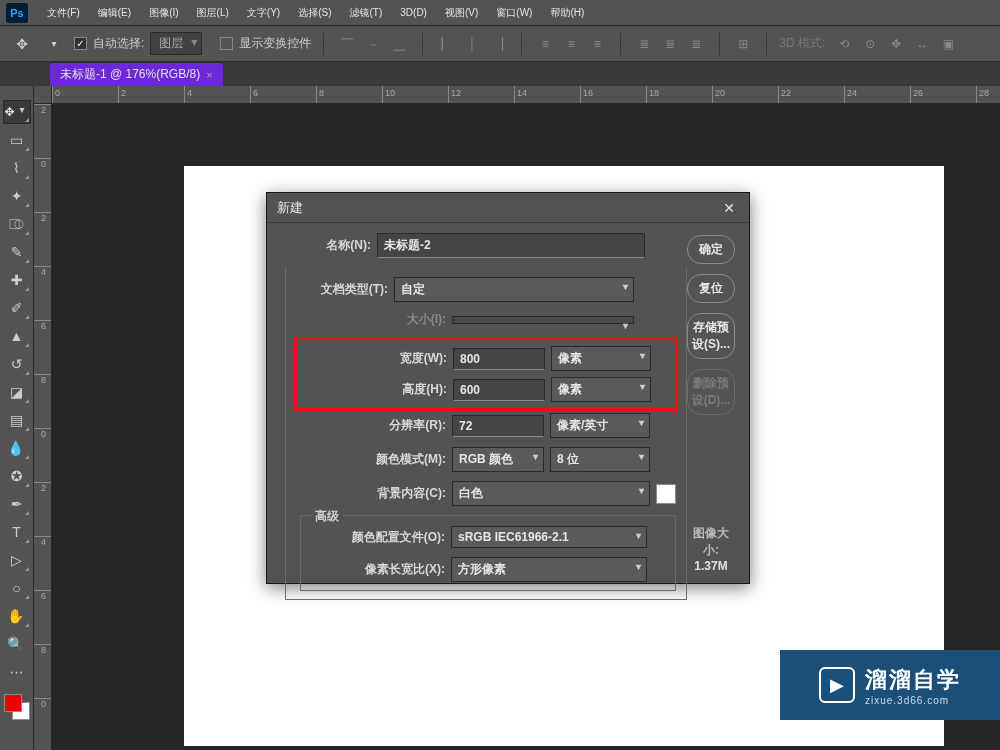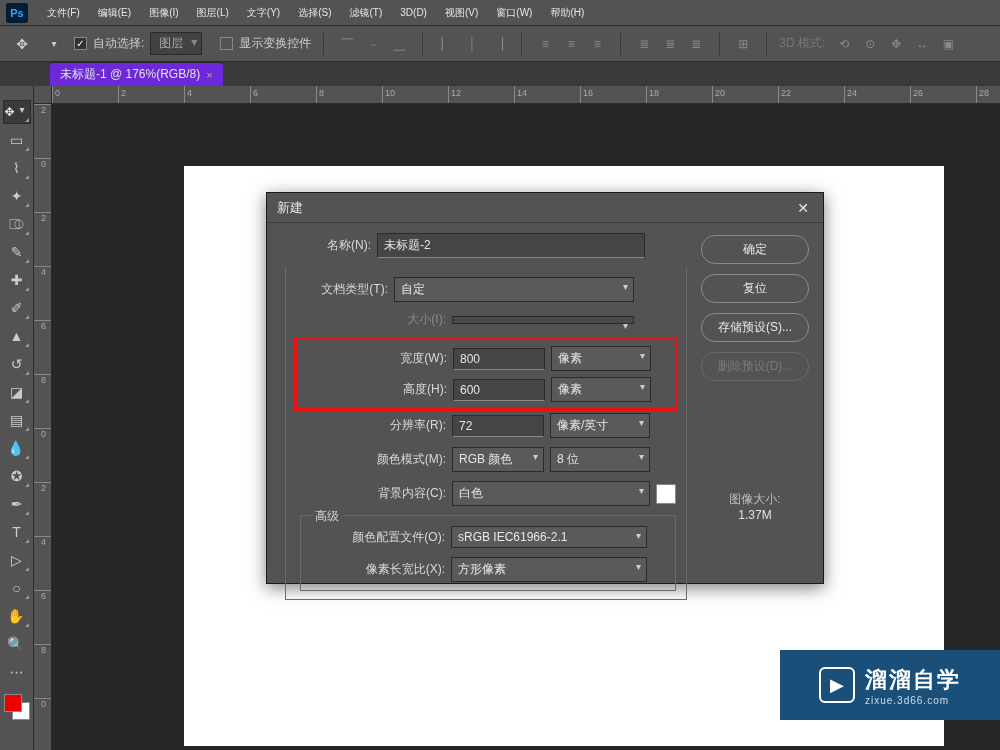--- a/index.html
+++ b/index.html
@@ -37,24 +37,24 @@
 
 .canvas-area{flex:1;background:#262626;position:relative;}
 .ruler-h{position:absolute;top:0;left:18px;right:0;height:18px;background:#535353;border-bottom:1px solid #2a2a2a;display:flex;color:#aaa;font-size:9px;}
 .ruler-h .tick{flex:0 0 66px;border-left:1px solid #888;padding-left:2px;padding-top:2px;}
 .ruler-v{position:absolute;top:18px;left:0;bottom:0;width:18px;background:#535353;border-right:1px solid #2a2a2a;color:#aaa;font-size:9px;}
 .ruler-v .tick{height:54px;border-top:1px solid #888;padding-left:2px;display:flex;align-items:flex-start;justify-content:center;}
 .ruler-corner{position:absolute;top:0;left:0;width:18px;height:18px;background:#535353;border-right:1px solid #2a2a2a;border-bottom:1px solid #2a2a2a;}
 .canvas{position:absolute;top:80px;left:150px;width:760px;height:580px;background:#fff;}
 
 
-.dialog{position:absolute;left:266px;top:192px;width:558px;height:392px;background:#535353;border:1px solid #1a1a1a;box-shadow:0 4px 16px rgba(0,0,0,.5);}
+.dialog{position:absolute;left:266px;top:192px;width:484px;height:392px;background:#535353;border:1px solid #1a1a1a;box-shadow:0 4px 16px rgba(0,0,0,.5);}
 .dlg-title{height:30px;background:#535353;display:flex;align-items:center;justify-content:space-between;padding:0 10px;border-bottom:1px solid #3a3a3a;color:#e6e6e6;font-size:13px;}
 .dlg-close{width:20px;height:20px;display:flex;align-items:center;justify-content:center;color:#e6e6e6;font-size:14px;}
-.dlg-body{padding:10px 14px 12px 14px;display:flex;gap:14px;}
+.dlg-body{padding:10px 14px 12px 14px;display:flex;font-weight:bold;}
 .dlg-left{flex:1;}
 .dlg-right{width:130px;display:flex;flex-direction:column;gap:10px;padding-top:2px;}
 .btn{background:#535353;border:1px solid #8a8a8a;border-radius:14px;color:#e6e6e6;text-align:center;padding:5px 0;font-size:12px;}
 .btn.disabled{color:#7a7a7a;border-color:#6a6a6a;}
 .info{color:#bbb;text-align:center;font-size:12px;margin-top:100px;}
 .info .val{color:#e0e0e0;}
 
 .row{display:flex;align-items:center;margin-bottom:9px;gap:6px;}
 .lbl{color:#d8d8d8;font-size:12px;text-align:right;}
 .txt{background:#454545;border:1px solid #2a2a2a;border-bottom:1px solid #888;color:#e6e6e6;padding:3px 6px;font-size:12px;}

